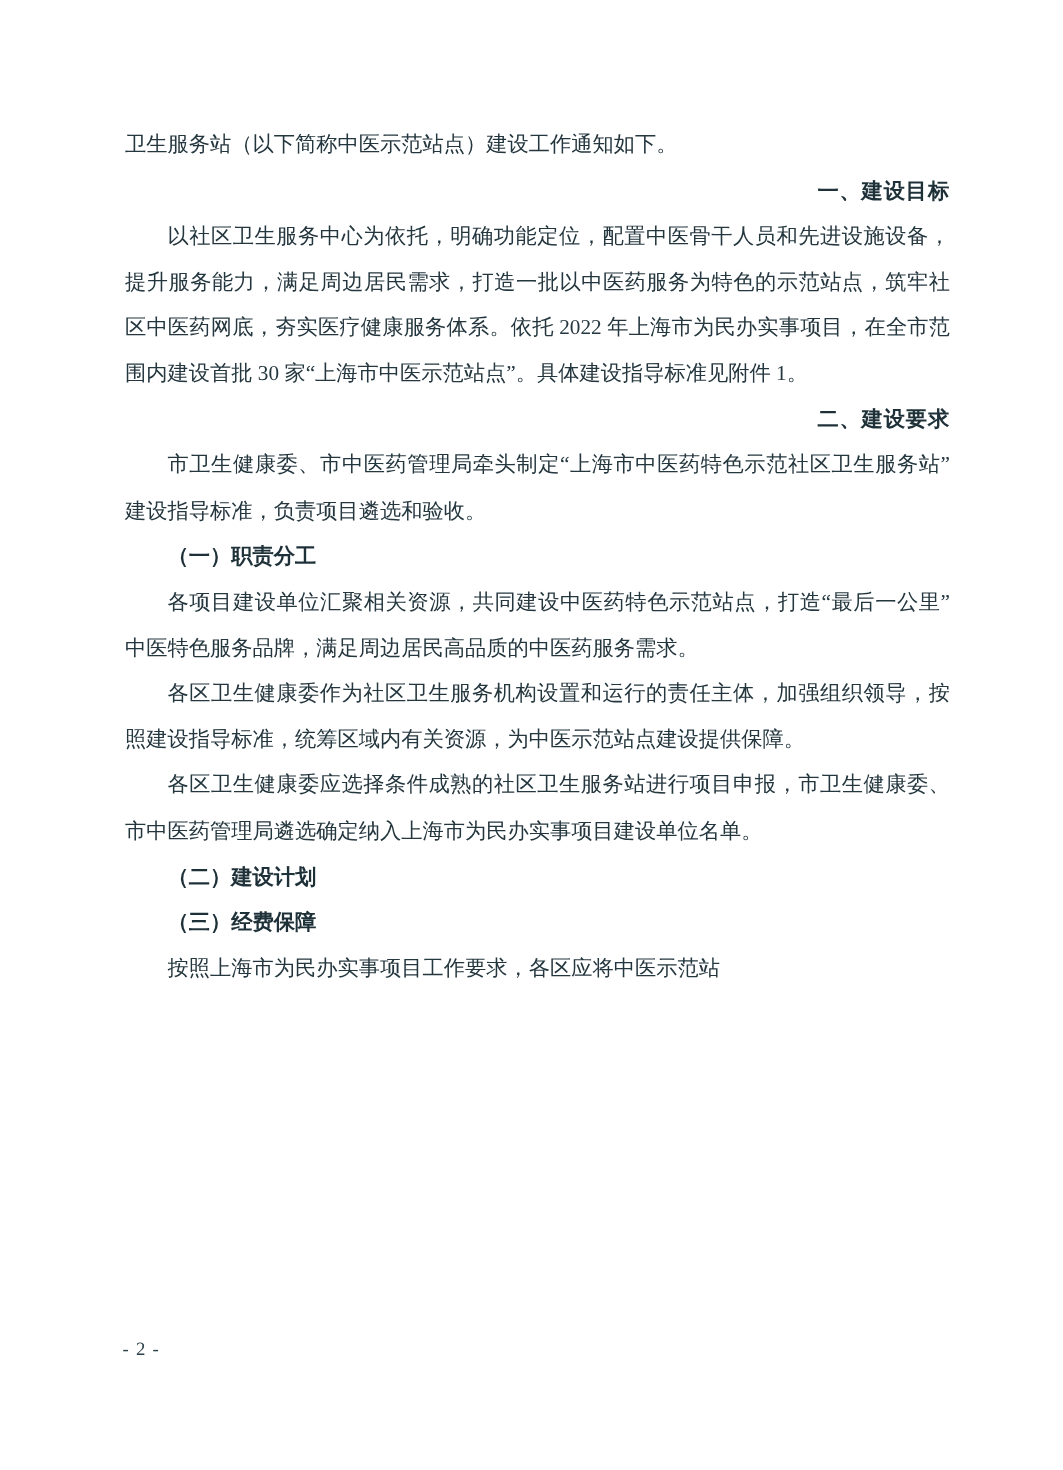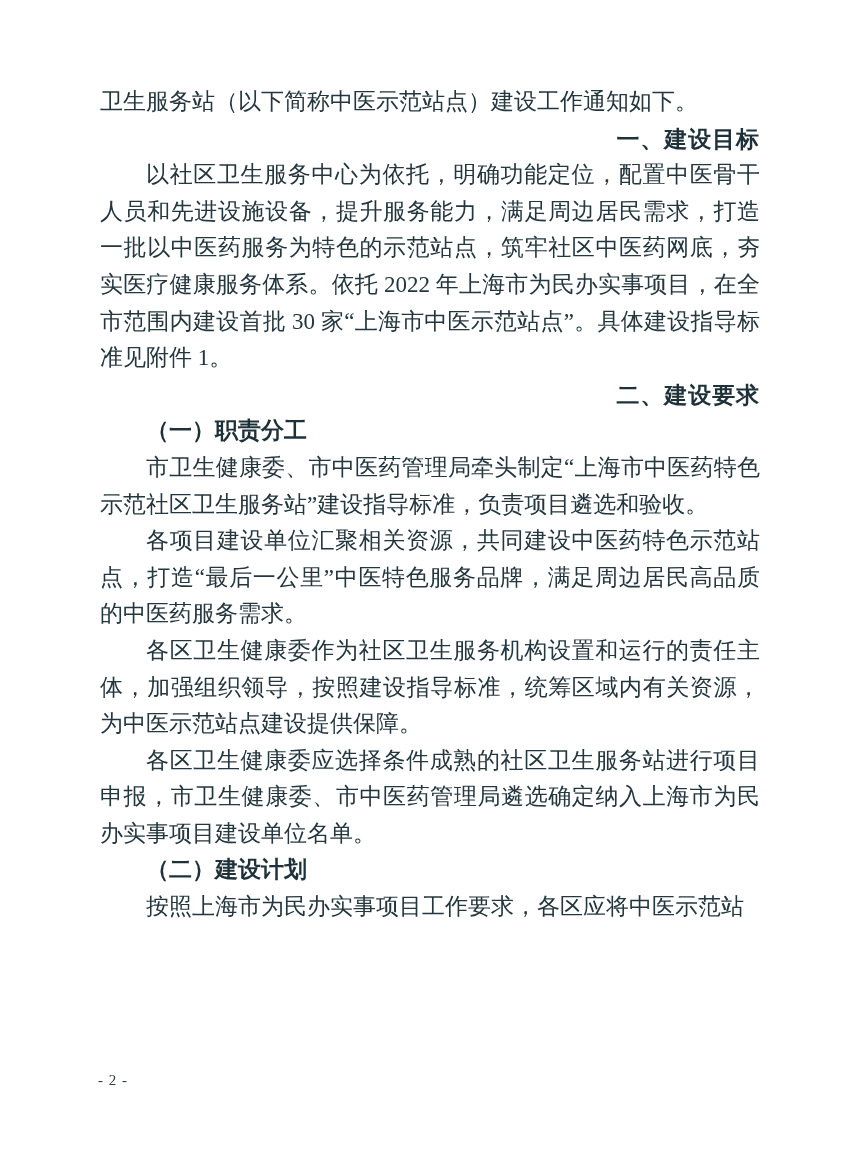--- a/index.html
+++ b/index.html
@@ -11,24 +11,24 @@
     position: relative;
     width: 850px;
     height: 1176px;
     background: #ffffff;
     overflow: hidden;
     font-family: "Liberation Serif", serif;
   }
   .doc-body {
     position: absolute;
     left: 100px;
-    top: 84px;
+    top: 98px;
     width: 660px;
     color: #24363e;
-    font-size: 23px;
+    font-size: 17px;
     line-height: 36.6px;
     text-align: justify;
     text-justify: inter-ideograph;
   }
   .para {
     margin: 0;
     padding: 0;
     text-indent: 2em;
   }
   .para.body-noindent {
@@ -59,22 +59,23 @@
 </style>
 </head>
 <body>
 
 <div class="page">
   <div class="doc-body" id="doc-body">
       <p class="para body-noindent">卫生服务站（以下简称中医示范站点）建设工作通知如下。</p>
       <p class="para heading1">一、建设目标</p>
       <p class="para body">以社区卫生服务中心为依托，明确功能定位，配置中医骨干人员和先进设施设备，提升服务能力，满足周边居民需求，打造一批以中医药服务为特色的示范站点，筑牢社区中医药网底，夯实医疗健康服务体系。依托 2022 年上海市为民办实事项目，在全市范围内建设首批 30 家“上海市中医示范站点”。具体建设指导标准见附件 1。</p>
       <p class="para heading1">二、建设要求</p>
+      <p class="para body">市卫生健康委、市中医药管理局牵头制定“上海市中医药特色示范社区卫生服务站”建设指导标准，负责项目遴选和验收。</p>
       <p class="para heading2">（一）职责分工</p>
-      <p class="para body">市卫生健康委、市中医药管理局牵头制定“上海市中医药特色示范社区卫生服务站”建设指导标准，负责项目遴选和验收。</p>
       <p class="para body">各项目建设单位汇聚相关资源，共同建设中医药特色示范站点，打造“最后一公里”中医特色服务品牌，满足周边居民高品质的中医药服务需求。</p>
       <p class="para body">各区卫生健康委作为社区卫生服务机构设置和运行的责任主体，加强组织领导，按照建设指导标准，统筹区域内有关资源，为中医示范站点建设提供保障。</p>
       <p class="para body">各区卫生健康委应选择条件成熟的社区卫生服务站进行项目申报，市卫生健康委、市中医药管理局遴选确定纳入上海市为民办实事项目建设单位名单。</p>
       <p class="para heading2">（二）建设计划</p>
+      <p class="para heading2">（三）经费保障</p>
       <p class="para body">按照上海市为民办实事项目工作要求，各区应将中医示范站</p>
     </div>
   <div class="footer">- 2 -</div>
 </div>
 
 </body></html>

